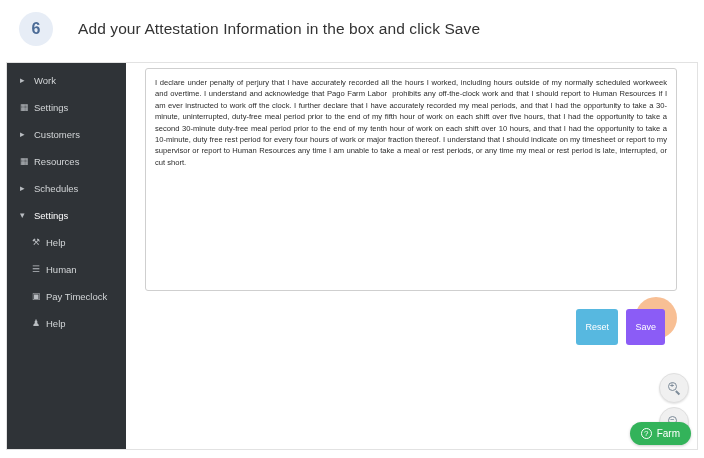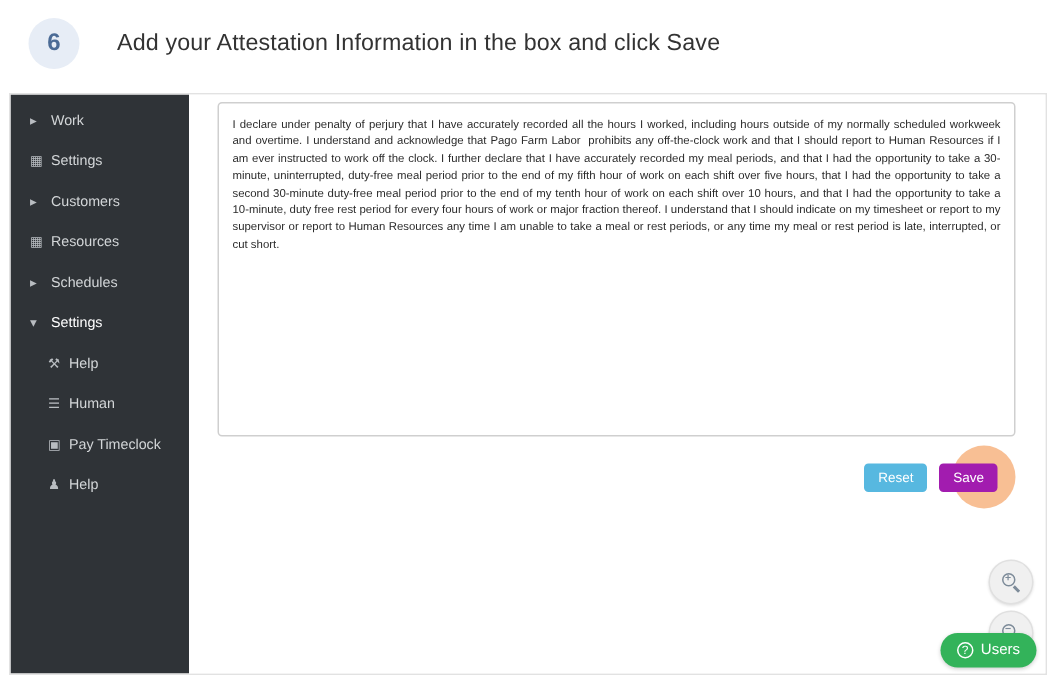--- a/index.html
+++ b/index.html
@@ -137,39 +137,39 @@
 
   .btn-row {
     position: absolute;
     left: 19px;
     top: 240px;
     width: 532px;
     height: 22px;
   }
   .btn {
     position: absolute;
-    height: 19px;
+    height: 36px;
     border: none;
     border-radius: 3px;
     color: #ffffff;
     font-size: 9px;
     font-family: "Liberation Sans", sans-serif;
     cursor: pointer;
     padding: 0 9px;
     line-height: 19px;
   }
   .btn-reset {
     right: 59px;
     top: 6px;
     background: #57b8e0;
   }
   .btn-save {
     right: 12px;
     top: 6px;
-    background: #a21caf;
+    background: #8b5cf6;
   }
   
   .click-halo {
     position: absolute;
     right: 0px;
     top: -6px;
     width: 42px;
     height: 42px;
     border-radius: 50%;
     background: rgba(242, 139, 60, 0.55);
@@ -337,17 +337,17 @@
     <div class="zoom-ctrl zoom-out">
       <span class="magnifier">
         <span class="lens"></span>
         <span class="sign">−</span>
         <span class="handle"></span>
       </span>
     </div>
 
     <div class="help-bubble">
       <span class="q">?</span>
-      <span>Users</span>
+      <span>Farm</span>
     </div>
 
   </main>
 </div>
 
 </body></html>

